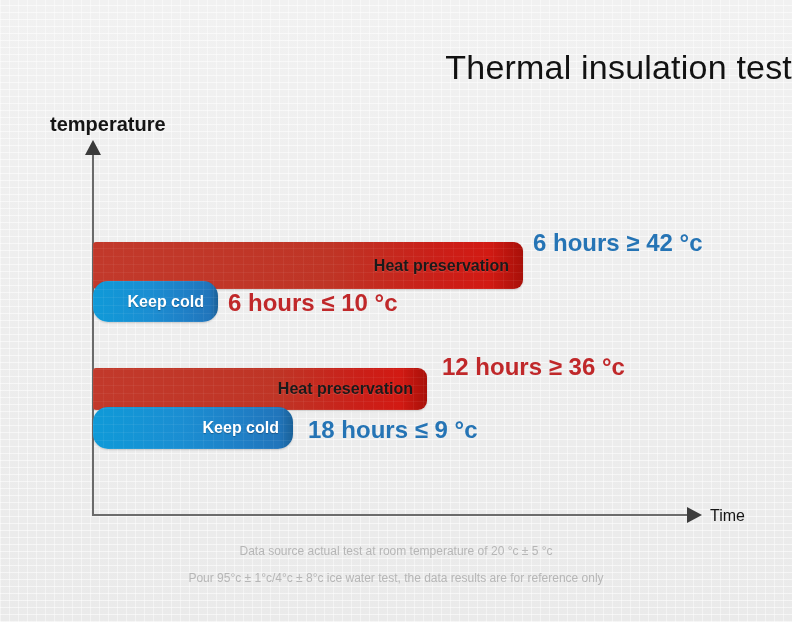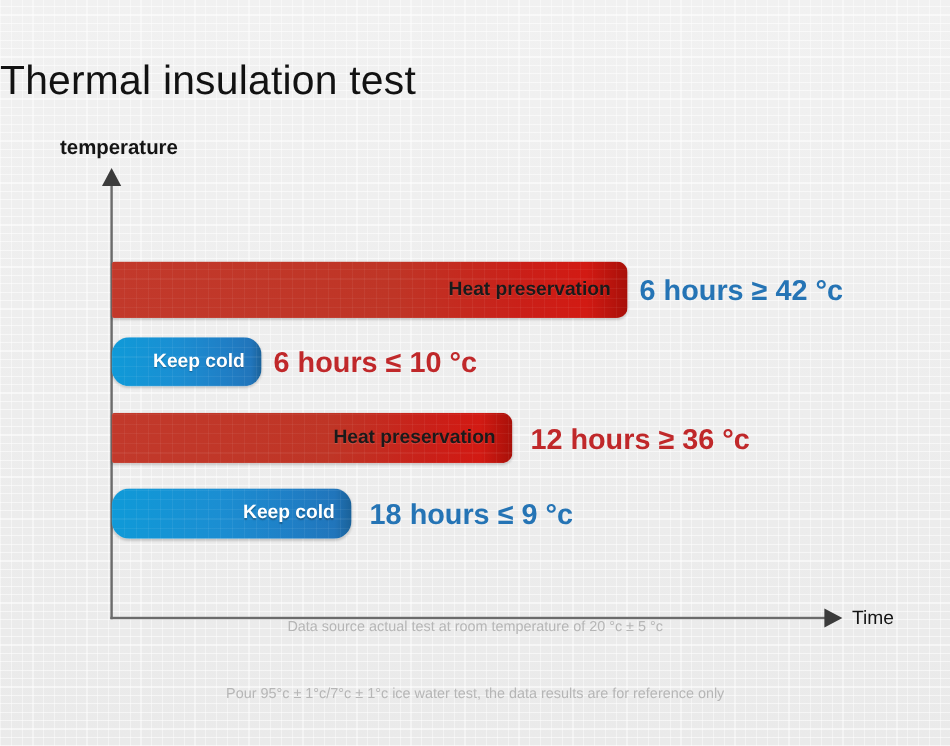--- a/index.html
+++ b/index.html
@@ -23,21 +23,21 @@
       repeating-linear-gradient(90deg, rgba(255,255,255,0.45) 0px, rgba(255,255,255,0.45) 1px, rgba(0,0,0,0) 1px, rgba(0,0,0,0) 9px),
       linear-gradient(180deg, #f1f1f1 0%, #ededed 55%, #eaeaea 100%);
   }
 
   
   .chart-title {
     position: absolute;
     top: 48px;
     left: 0;
     width: 792px;
-    text-align: left;
+    text-align: right;
     font-size: 34px;
     font-weight: 400;
     letter-spacing: 0.2px;
     color: #121212;
   }
 
   
   .y-axis-line {
     position: absolute;
     left: 92px;
@@ -69,21 +69,21 @@
     left: 687px;
     top: 507px;
     width: 0;
     height: 0;
     border-top: 8px solid transparent;
     border-bottom: 8px solid transparent;
     border-left: 15px solid #3c3c3c;
   }
   .axis-label {
     position: absolute;
-    font-size: 17px;
+    font-size: 20px;
     font-weight: 700;
     color: #151515;
     white-space: nowrap;
   }
   .y-axis-label { left: 50px; top: 113px; }
   .x-axis-label { left: 710px; top: 507px; font-weight: 400; font-size: 16px; text-align: center; }
 
   
   .bar {
     position: absolute;
@@ -92,20 +92,21 @@
     align-items: center;
     border-radius: 3px 9px 9px 3px;
     box-shadow: 0 1px 2px rgba(0,0,0,0.16);
     box-sizing: border-box;
   }
   .bar-hot {
     background:
       repeating-linear-gradient(0deg, rgba(255,255,255,0.05) 0px, rgba(255,255,255,0.05) 1px, rgba(0,0,0,0) 1px, rgba(0,0,0,0) 8px),
       repeating-linear-gradient(90deg, rgba(255,255,255,0.05) 0px, rgba(255,255,255,0.05) 1px, rgba(0,0,0,0) 1px, rgba(0,0,0,0) 10px),
       linear-gradient(90deg, #c2392b 0%, #bf3526 55%, #ca1f18 80%, #d21a13 92%, #a81009 100%);
+    margin-top: 24px;
   }
   .bar-cold {
     background:
       repeating-linear-gradient(0deg, rgba(255,255,255,0.06) 0px, rgba(255,255,255,0.06) 1px, rgba(0,0,0,0) 1px, rgba(0,0,0,0) 8px),
       repeating-linear-gradient(90deg, rgba(255,255,255,0.06) 0px, rgba(255,255,255,0.06) 1px, rgba(0,0,0,0) 1px, rgba(0,0,0,0) 10px),
       linear-gradient(90deg, #0f9ad8 0%, #1b8ed2 45%, #1f7fc6 75%, #2175bb 93%, #1a6198 100%);
     border-radius: 15px;
   }
   .bar-label {
     position: absolute;
@@ -131,21 +132,21 @@
 
   
   .footnote {
     position: absolute;
     width: 792px;
     left: 0;
     text-align: center;
     color: #b6b6b6;
     font-size: 12px;
   }
-  .footnote-1 { top: 515px; }
+  .footnote-1 { top: 544px; }
   .footnote-2 { top: 571px; }
 </style>
 </head>
 <body>
 
 <div id="chart-root">
 
   <div class="chart-title">Thermal insulation test</div>
 
   <div class="axis-label y-axis-label">temperature</div>
@@ -170,15 +171,15 @@
     <span class="bar-label bar-label-hot">Heat preservation</span>
   </div>
   <div class="bar-value" style="left:442px; top:353px; color:#c0282a;">12 hours ≥ 36 °c</div>
 
   <div class="bar bar-cold" style="top:407px; width:200px; height:42px;">
     <span class="bar-label bar-label-cold">Keep cold</span>
   </div>
   <div class="bar-value" style="left:308px; top:416px; color:#2574b5;">18 hours ≤ 9 °c</div>
 
   <div class="footnote footnote-1">Data source actual test at room temperature of 20 °c ± 5 °c</div>
-  <div class="footnote footnote-2">Pour 95°c ± 1°c/7°c ± 1°c ice water test, the data results are for reference only</div>
+  <div class="footnote footnote-2">Pour 95°c ± 1°c/4°c ± 8°c ice water test, the data results are for reference only</div>
 
 </div>
 
 </body></html>

